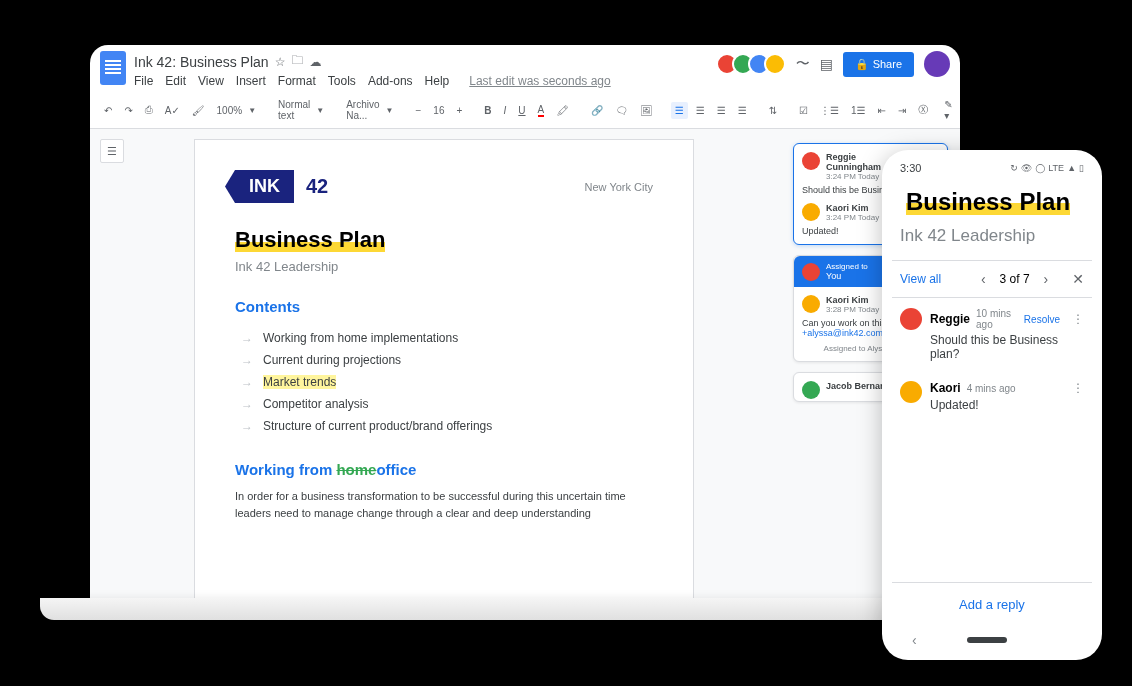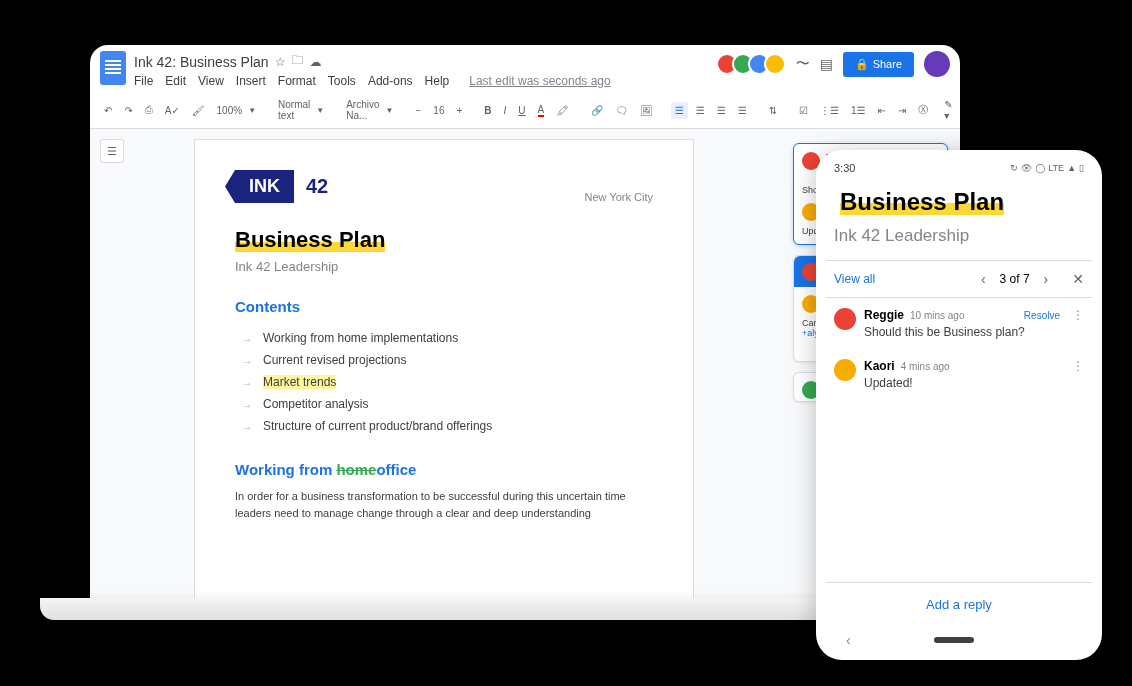--- a/index.html
+++ b/index.html
@@ -34,21 +34,21 @@
 .tb-btn.active { background: #e8f0fe; color: #1a73e8; }
 .tb-sep { width: 1px; height: 16px; background: #dadce0; margin: 0 3px; }
 .tb-select { font-size: 10px; padding: 2px 4px; display: flex; align-items: center; gap: 4px; cursor: pointer; }
 .tb-spacer { flex: 1; }
 .chev { font-size: 8px; margin-left: 2px; }
 
 
 .canvas-area { flex: 1; background: #f8f9fa; display: flex; padding: 10px 0 0 10px; position: relative; overflow: hidden; }
 .ruler-btn { width: 24px; height: 24px; background: #fff; border: 1px solid #dadce0; border-radius: 2px; display: flex; align-items: center; justify-content: center; font-size: 11px; color: #5f6368; cursor: pointer; margin-right: 10px; }
 .doc-page { background: #fff; width: 500px; border: 1px solid #dadce0; padding: 30px 40px; margin-left: 60px; font-family: Arial, sans-serif; }
-.logo-row { display: flex; justify-content: space-between; align-items: flex-end; margin-bottom: 24px; }
+.logo-row { display: flex; justify-content: space-between; align-items: center; margin-bottom: 24px; }
 .ink-logo { display: flex; align-items: center; }
 .ink-badge { background: #1a237e; color: #fff; font-weight: bold; padding: 6px 14px; font-size: 18px; position: relative; }
 .ink-badge::before { content: ""; position: absolute; left: -10px; top: 0; bottom: 0; width: 10px; background: #1a237e; clip-path: polygon(100% 0, 100% 100%, 0 50%); }
 .logo-42 { font-size: 20px; font-weight: bold; color: #1a237e; margin-left: 12px; }
 .city { color: #80868b; font-size: 11px; }
 .bp-title { font-size: 22px; font-weight: bold; color: #000; display: inline; background: linear-gradient(transparent 60%, #fdd835 60%); }
 .subtitle { color: #80868b; font-size: 13px; margin-top: 6px; }
 .contents-h { color: #1a73e8; font-weight: bold; font-size: 15px; margin-top: 24px; margin-bottom: 12px; }
 .toc-list { list-style: none; }
 .toc-list li { font-size: 12px; color: #3c4043; padding: 4px 0 4px 28px; position: relative; }
@@ -70,21 +70,21 @@
 .c-time { font-size: 8px; color: #80868b; }
 .c-check { color: #1a73e8; font-size: 11px; margin-left: auto; }
 .c-dots { color: #80868b; margin-left: auto; cursor: pointer; }
 .c-text { font-size: 9px; color: #3c4043; margin-left: 0; }
 .assigned-bar { background: #1a73e8; color: #fff; border-radius: 6px 6px 0 0; padding: 6px 8px; display: flex; align-items: center; gap: 6px; font-size: 9px; margin: -8px -8px 8px -8px; }
 .assigned-bar .check { margin-left: auto; }
 .c-mention { color: #1a73e8; }
 .c-footer { font-size: 8px; color: #80868b; text-align: center; margin-top: 6px; }
 
 
-.phone { position: absolute; right: 30px; top: 150px; width: 286px; height: 510px; background: #fff; border-radius: 26px; box-shadow: 0 4px 24px rgba(0,0,0,0.25); padding: 12px 10px; display: flex; flex-direction: column; }
+.phone { position: absolute; right: 30px; top: 150px; width: 220px; height: 510px; background: #fff; border-radius: 26px; box-shadow: 0 4px 24px rgba(0,0,0,0.25); padding: 12px 10px; display: flex; flex-direction: column; }
 .phone-status { display: flex; justify-content: space-between; font-size: 11px; color: #3c4043; padding: 0 8px 8px 8px; }
 .phone-indicators { display: flex; gap: 3px; align-items: center; font-size: 9px; color: #5f6368; }
 .phone-doc-title { font-size: 24px; font-weight: bold; display: inline; background: linear-gradient(transparent 55%, #fdd835 55%); margin: 8px; }
 .phone-subtitle { font-size: 17px; color: #80868b; margin: 4px 8px 14px 8px; }
 .phone-comments-hdr { display: flex; align-items: center; border-top: 1px solid #dadce0; border-bottom: 1px solid #dadce0; padding: 10px 8px; gap: 10px; font-size: 12px; }
 .view-all { color: #1a73e8; cursor: pointer; }
 .pager { display: flex; gap: 14px; align-items: center; margin-left: auto; }
 .pager-arrow { color: #5f6368; cursor: pointer; font-size: 14px; }
 .phone-close { color: #5f6368; cursor: pointer; font-size: 14px; margin-left: 14px; }
 .phone-comment { padding: 10px 8px; display: flex; gap: 8px; font-size: 12px; }
@@ -211,21 +211,21 @@
           <div class="ink-badge">INK</div>
           <div class="logo-42">42</div>
         </div>
         <div class="city">New York City</div>
       </div>
       <div><span class="bp-title">Business Plan</span></div>
       <div class="subtitle">Ink 42 Leadership</div>
       <div class="contents-h">Contents</div>
       <ul class="toc-list">
         <li>Working from home implementations</li>
-        <li>Current revised projections</li>
+        <li>Current during projections</li>
         <li><span class="toc-hl">Market trends</span></li>
         <li>Competitor analysis</li>
         <li>Structure of current product/brand offerings</li>
       </ul>
       <div class="section-h">
         <span>Working from </span><span class="green">home</span><span class="edited">office</span>
       </div>
       <div class="body-text">In order for a business transformation to be successful during this uncertain time leaders need to manage change through a clear and deep understanding</div>
     </div>
 

